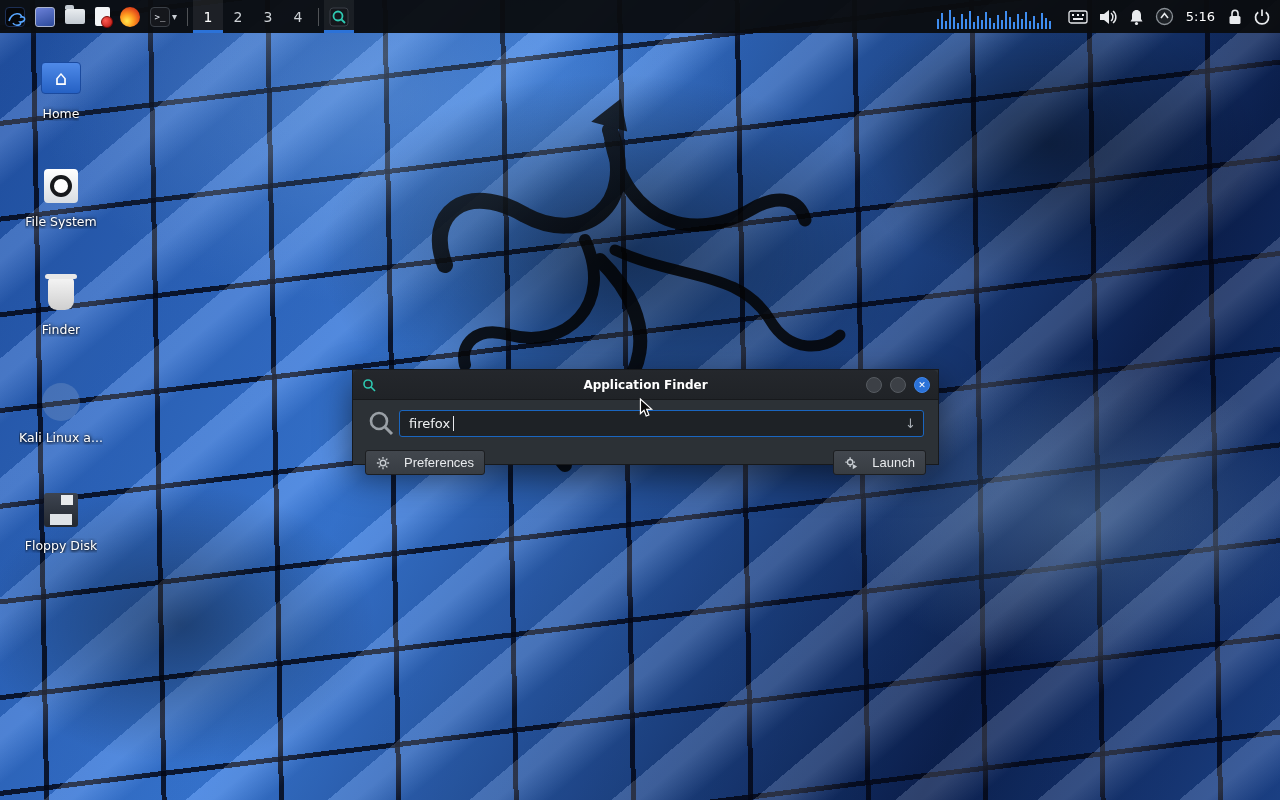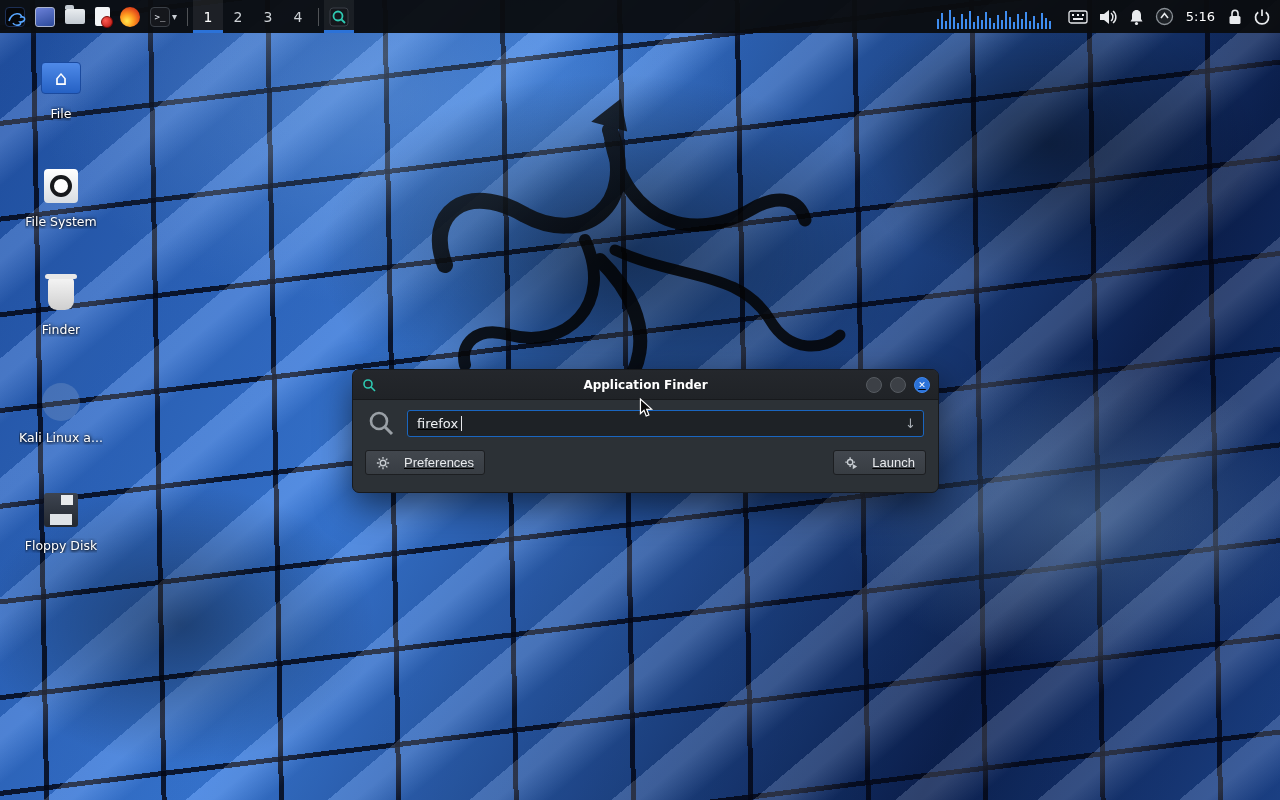--- a/index.html
+++ b/index.html
@@ -74,33 +74,33 @@
   .trash-ico { width:26px; height:32px; background:linear-gradient(#f4f4f4,#cfcfcf);
     border-radius:4px 4px 9px 9px; position:relative; }
   .trash-ico::before { content:""; position:absolute; top:-4px; left:-3px; right:-3px; height:5px;
     background:#e8e8e8; border-radius:3px; }
   .kali-ico { width:38px; height:38px; border-radius:50%; background:rgba(200,210,225,0.25); opacity:.75; }
   .floppy-ico { width:34px; height:34px; background:linear-gradient(#3d4450,#232830); border-radius:3px; position:relative; }
   .floppy-ico::before { content:""; position:absolute; top:2px; right:5px; width:12px; height:10px; background:#e8eaec; }
   .floppy-ico::after { content:""; position:absolute; bottom:2px; left:6px; right:6px; height:11px; background:#dfe3e7; }
 
   
-  .dialog { position:absolute; left:352px; top:369px; width:587px; height:124px;
-    background:#2c3136; border:1px solid #17191c; border-radius:7px;
-    box-shadow:0 12px 34px rgba(0,0,0,0.55); z-index:40;text-decoration:underline; }
+  .dialog { position:absolute; left:352px; top:369px; width:587px; height:96px;
+    background:#2c3136; border:1px solid #17191c; border-radius:0;
+    box-shadow:0 12px 34px rgba(0,0,0,0.55); z-index:40; }
   .titlebar { height:30px; background:linear-gradient(#24272c,#202327); border-bottom:1px solid #17191c;
     border-radius:5px 5px 0 0; display:flex; align-items:center; padding:0 8px; position:relative; }
   .title { position:absolute; left:0; right:0; text-align:center; color:#fff;
     font-size:12px; font-weight:bold; pointer-events:none; }
   .tb-btns { margin-left:auto; display:flex; gap:8px; z-index:2; }
   .tb-circle { width:16px; height:16px; border-radius:50%; background:#3c4046; border:1px solid #565b61; }
   .tb-close { width:16px; height:16px; border-radius:50%; background:#2b72d8; border:1px solid #3f85e8;
     color:#fff; font-size:9px; font-weight:bold; display:flex; align-items:center; justify-content:center; }
   .dlg-body { padding:9px 12px 10px 12px; }
-  .search-row { display:flex; align-items:center; gap:12px; padding:0 2px; }
+  .search-row { display:flex; align-items:center; gap:4px; padding:0 2px; }
   .entry { flex:1; height:27px; background:#1e2226; border:1px solid #1a66c0; border-radius:3px;
     display:flex; align-items:center; padding:0 24px 0 9px; position:relative; }
   .entry-text { color:#f0f2f4; font-size:13px; }
   .caret { width:1px; height:15px; background:#e8eaed; margin-left:3px; }
   .entry-arrow { position:absolute; right:7px; color:#aab0b6; font-size:13px; }
   .btn-row { display:flex; justify-content:space-between; margin-top:13px; }
   .btn { display:flex; align-items:center; gap:14px; padding:4px 10px;
     background:linear-gradient(#42474e,#383d43); border:1px solid #1c1e21; border-radius:3px;
     color:#e8eaed; font-size:13px; cursor:default; }
 
@@ -240,21 +240,21 @@
         </svg>
       </div>
     </div>
   </div>
 
   <div class="desk">
     <div class="desk-item">
       <div class="desk-icon">
           <span class="home-ico">⌂</span>
         </div>
-      <div class="desk-label">File</div>
+      <div class="desk-label">Home</div>
     </div>
     <div class="desk-item">
       <div class="desk-icon">
           <span class="fs-ico"></span>
         </div>
       <div class="desk-label">File System</div>
     </div>
     <div class="desk-item">
       <div class="desk-icon">
           <span class="trash-ico"></span>

